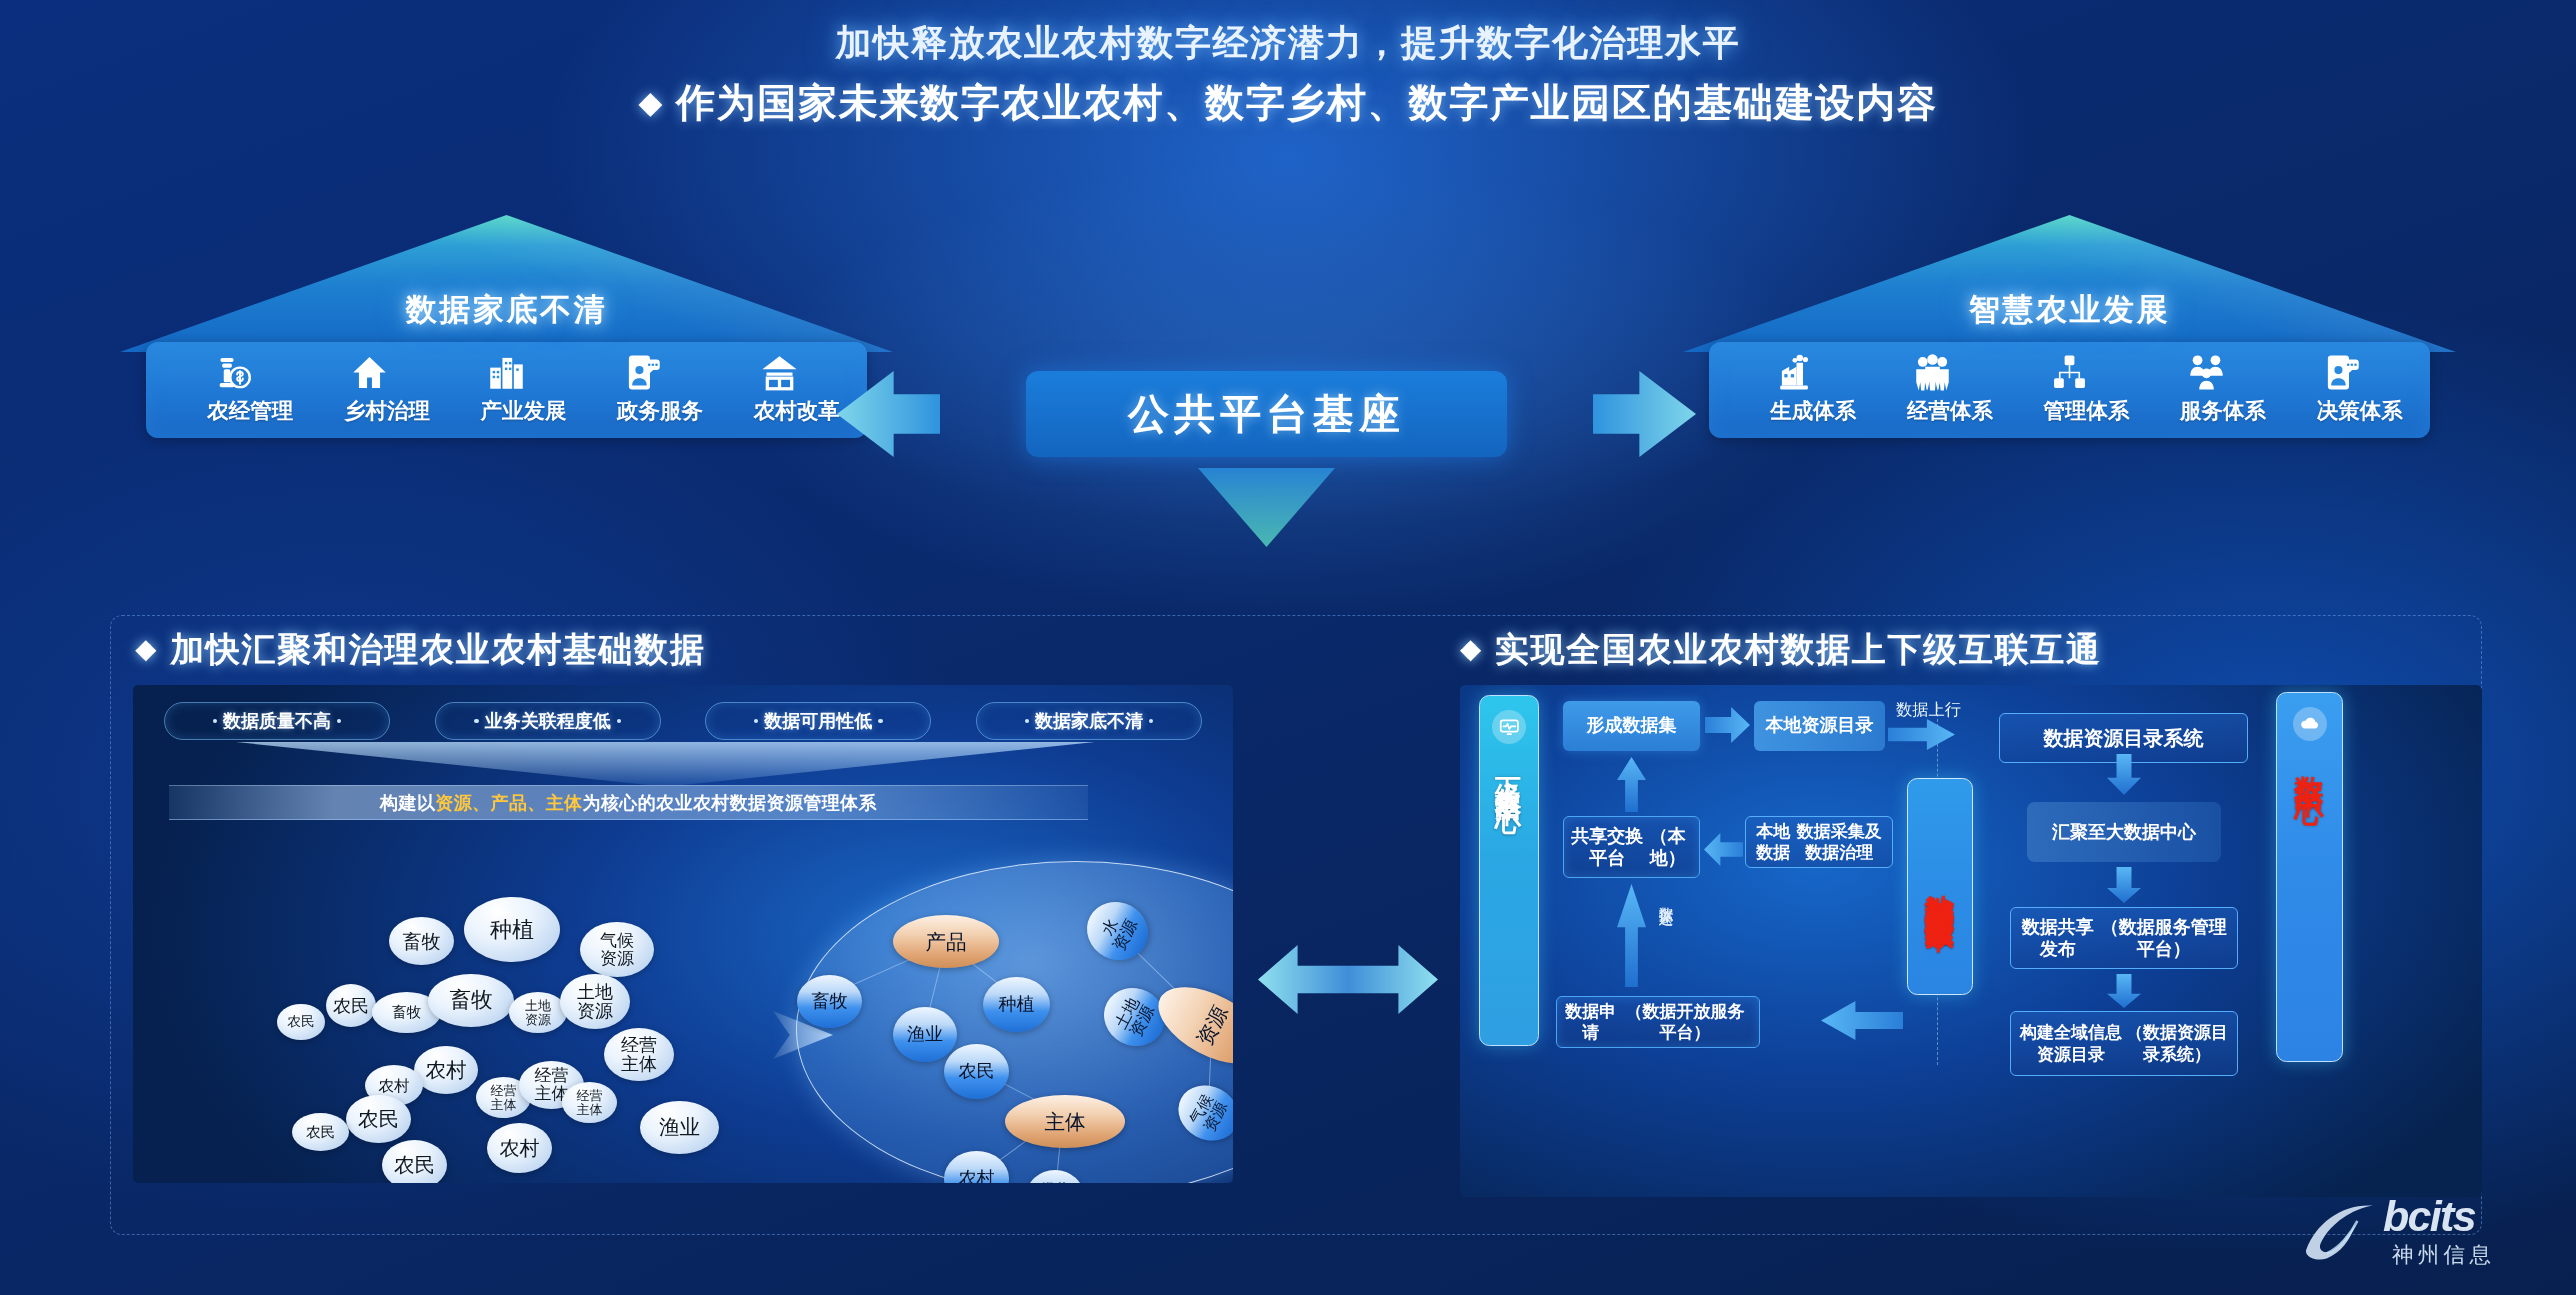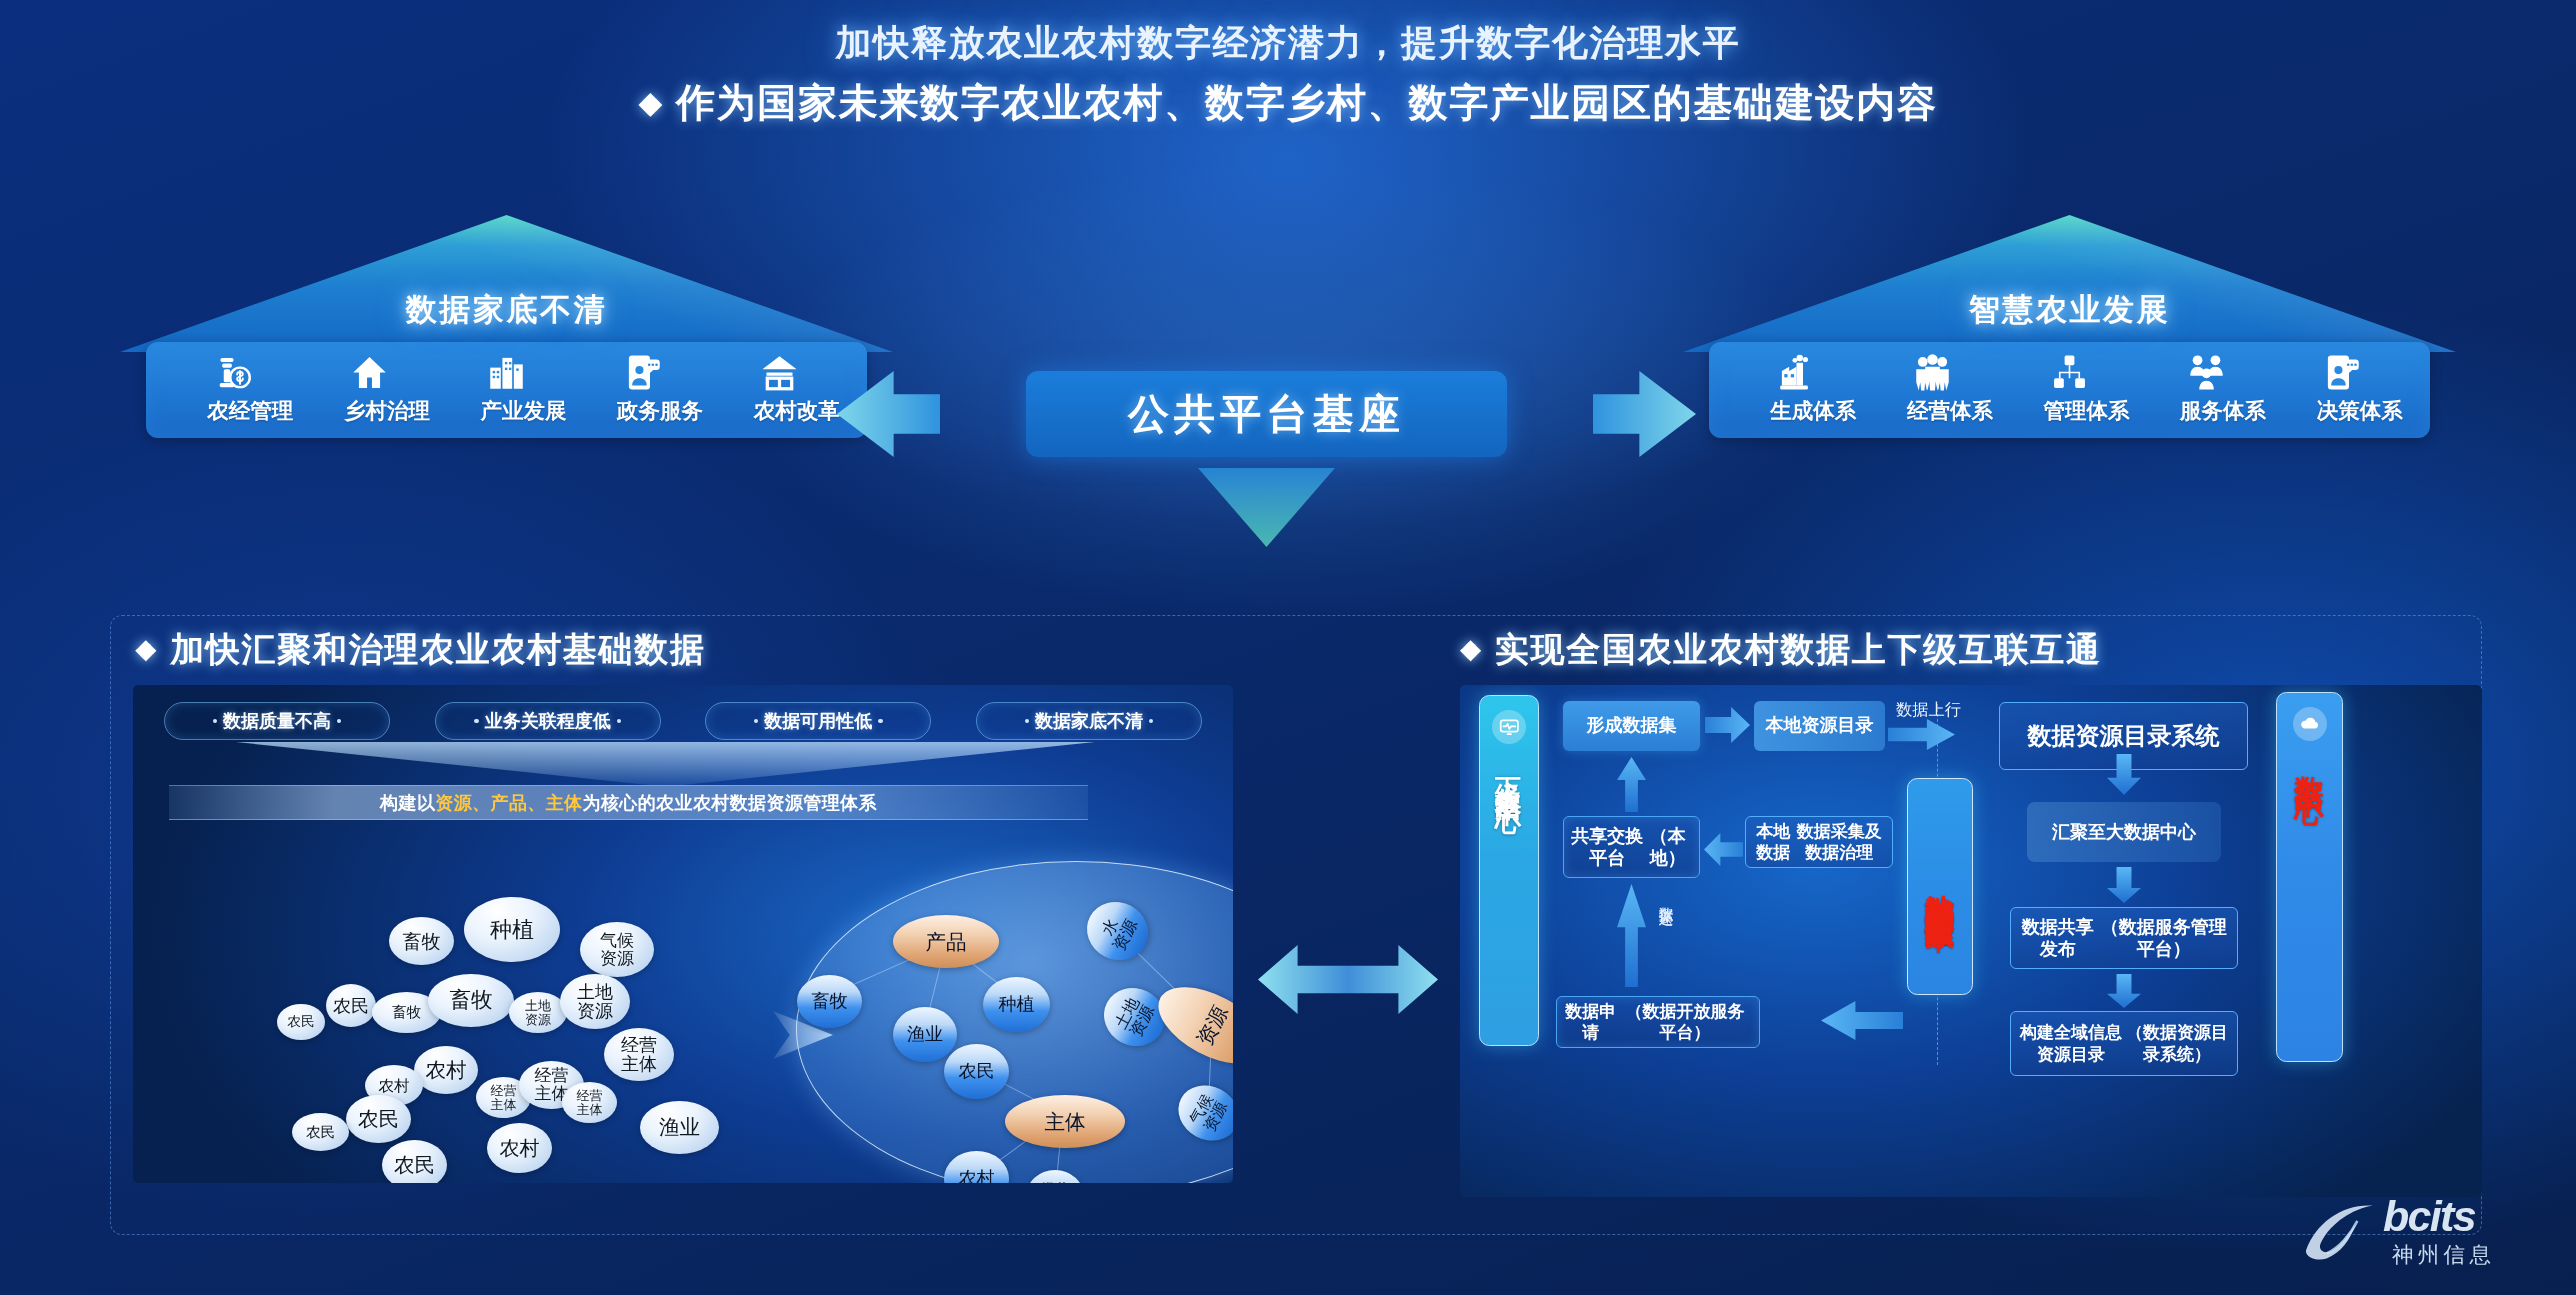--- a/index.html
+++ b/index.html
@@ -522,21 +522,21 @@
     <div class="dline" style="left:477px;top:19px;height:361px;"></div>
     <div class="hlabel" style="left:436px;top:13.7px;">数据上行</div>
     <div class="fa right" style="left:428px;top:34px;width:67px;height:31px;"></div>
 
     <div class="dcbar redbar" style="left:447px;top:93px;width:64px;height:215px;padding-top:0;justify-content:center;">
       <span class="vtx" style="letter-spacing:1.7px;">地核数稽后聚大据心本审及据查汇至数中</span>
     </div>
 
     <div class="fa left" style="left:361px;top:316px;width:82px;height:39px;"></div>
 
-    <div class="fbox outline2" style="left:539px;top:17px;width:249px;height:68px;font-size:24px;">数据资源目录系统</div>
+    <div class="fbox outline2" style="left:539px;top:28px;width:249px;height:50px;font-size:20px;">数据资源目录系统</div>
     <div class="fa down" style="left:647px;top:69px;width:34px;height:41px;"></div>
     <div class="fbox ghost" style="left:567px;top:117px;width:194px;height:60px;font-size:18px;border-radius:7.7px;">汇聚至大数据中心</div>
     <div class="fa down" style="left:647px;top:182px;width:34px;height:36px;"></div>
     <div class="fbox outline2" style="left:550px;top:222px;width:228px;height:62px;font-size:18px;">
         <span>数据共享发布</span>
         <br>
         <span>（数据服务管理平台）</span>
       </div>
     <div class="fa down" style="left:647px;top:289px;width:34px;height:34px;"></div>
     <div class="fbox outline2" style="left:550px;top:326px;width:228px;height:65px;font-size:17px;">

